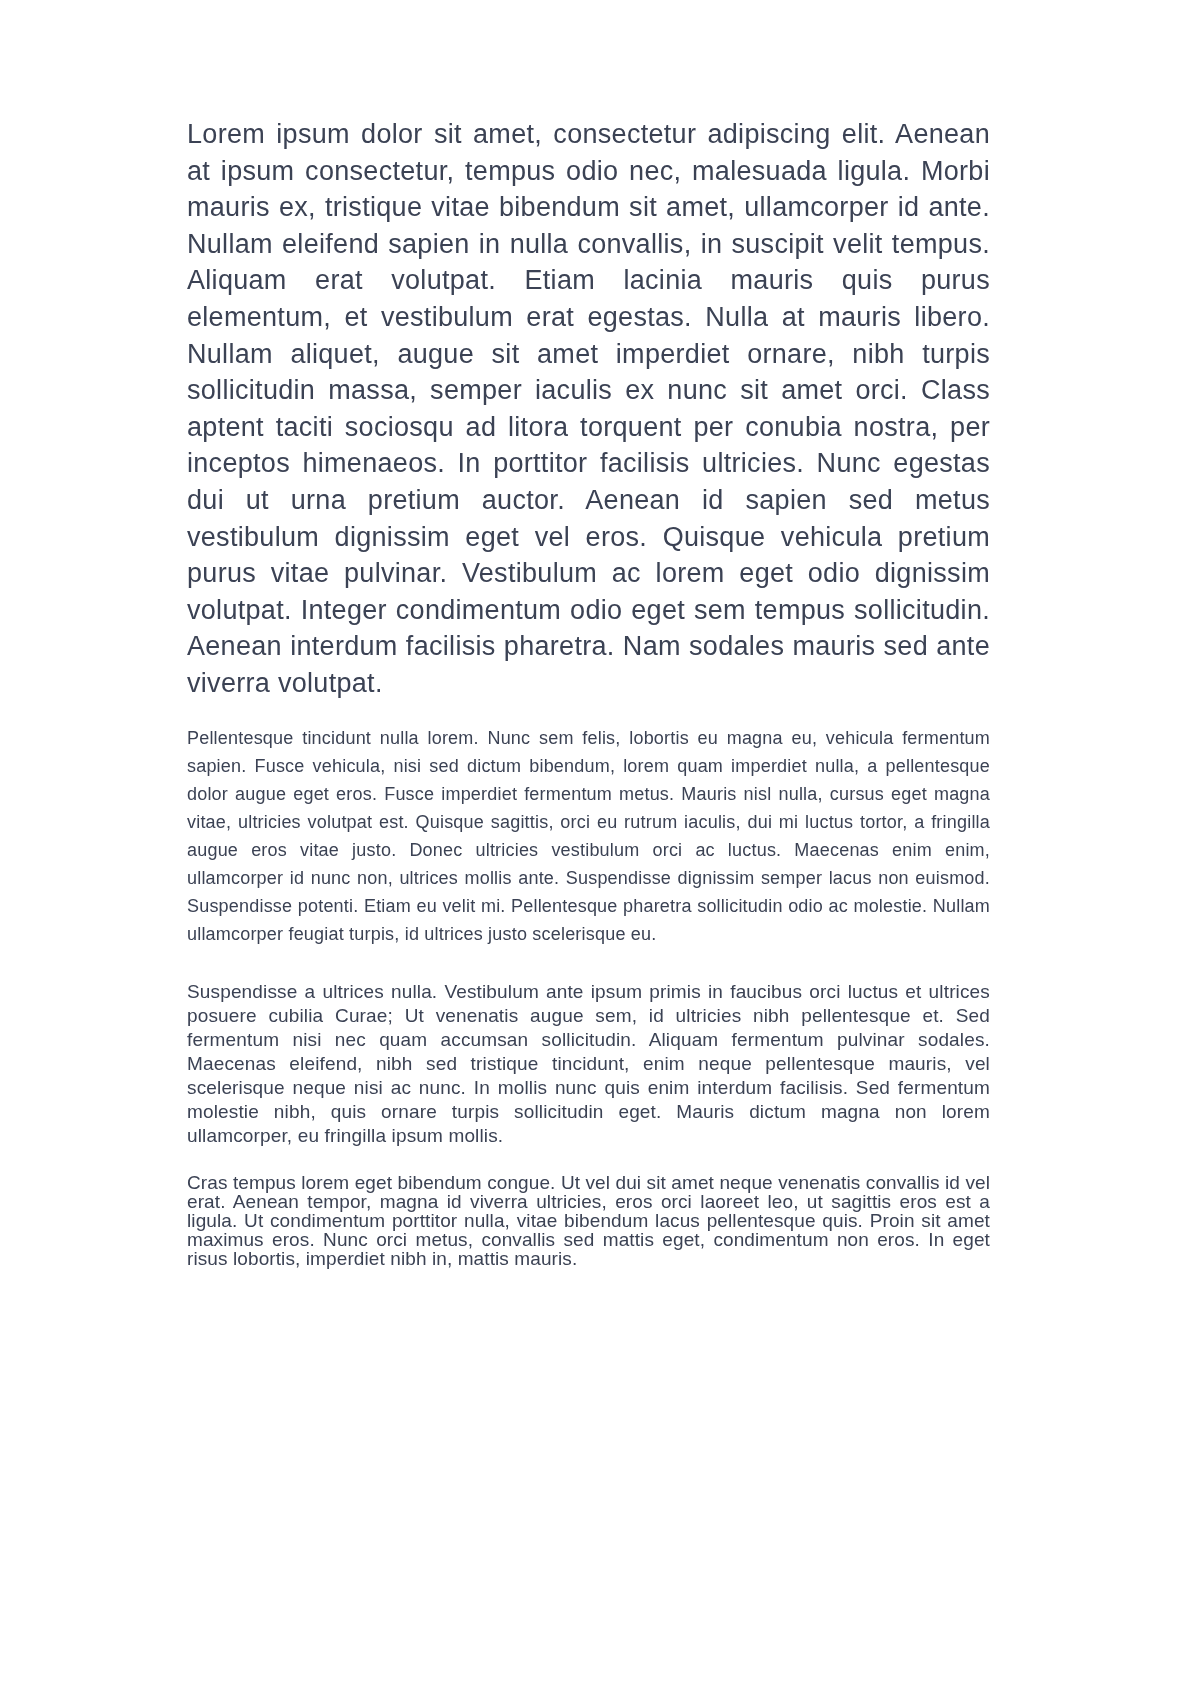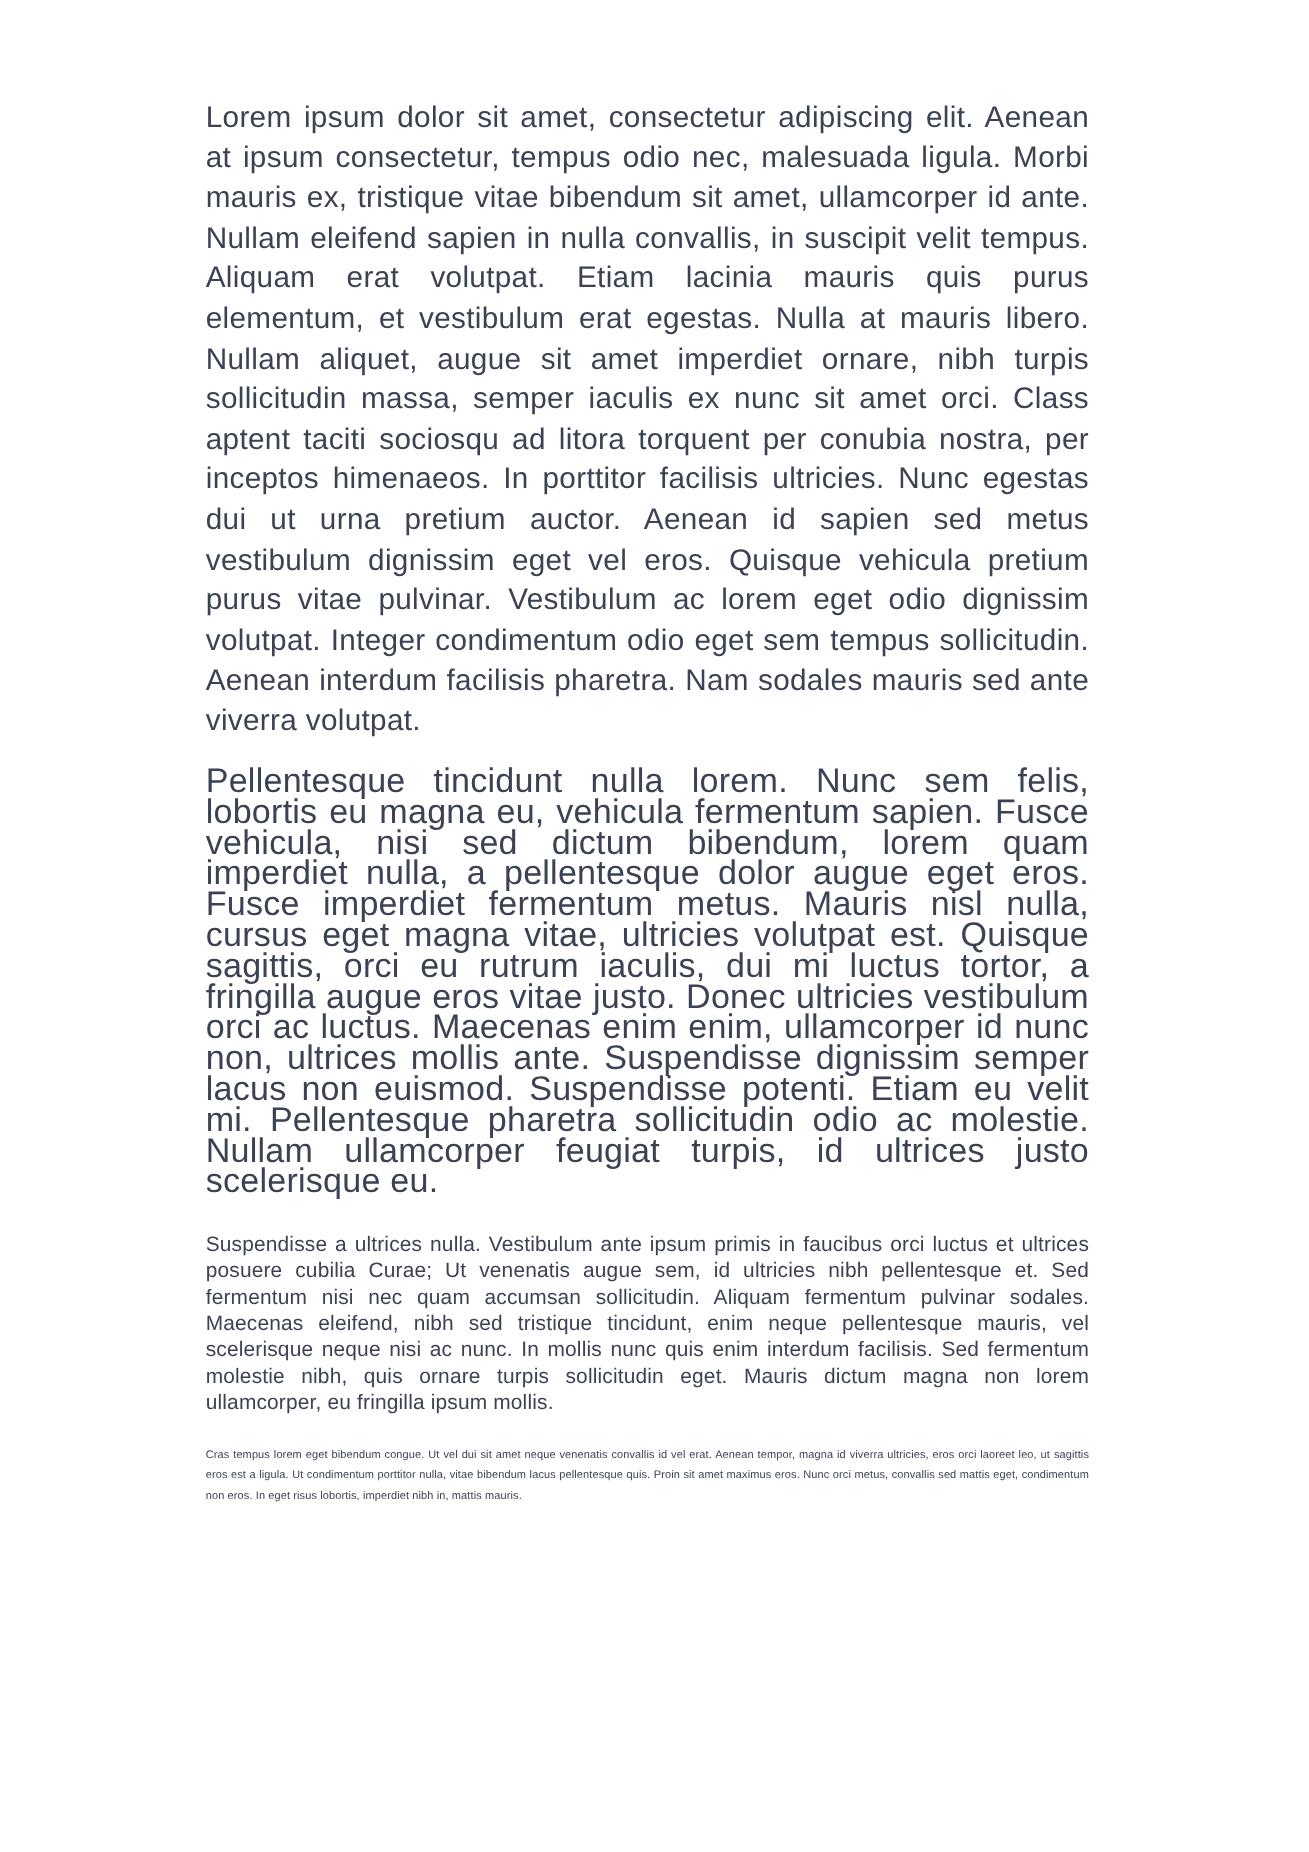--- a/index.html
+++ b/index.html
@@ -13,49 +13,49 @@
     position: relative;
     font-family: "Liberation Sans", sans-serif;
     color: var(--text-color, #3b4254);
     -webkit-font-smoothing: antialiased;
   }
   .doc {
     position: absolute;
     left: 187px;
     top: 0;
     width: 803px;
-    padding-top: 88px;
+    padding-top: 116px;
     box-sizing: border-box;
   }
   .doc p {
     margin: 0;
     text-align: justify;
     text-justify: inter-word;
     hyphens: none;
     font-weight: 400;
   }
   .para-1 {
     font-size: 27px;
     line-height: 36.6px;
     letter-spacing: 0.3px;
   }
   .para-2 {
-    font-size: 31px;
+    font-size: 18px;
     line-height: 28px;
     letter-spacing: 0.2px;
     margin-top: 22px !important;
   }
   .para-3 {
     font-size: 19px;
     line-height: 24px;
     letter-spacing: 0.15px;
     margin-top: 32px !important;
   }
   .para-4 {
-    font-size: 10px;
+    font-size: 19px;
     line-height: 19px;
     letter-spacing: 0.1px;
     margin-top: 25px !important;
   }
 </style>
 </head>
 <body style="background: rgb(255, 255, 255);">
 
 <main class="doc">
   <p class="para-1">Lorem ipsum dolor sit amet, consectetur adipiscing elit. Aenean at ipsum consectetur, tempus odio nec, malesuada ligula. Morbi mauris ex, tristique vitae bibendum sit amet, ullamcorper id ante. Nullam eleifend sapien in nulla convallis, in suscipit velit tempus. Aliquam erat volutpat. Etiam lacinia mauris quis purus elementum, et vestibulum erat egestas. Nulla at mauris libero. Nullam aliquet, augue sit amet imperdiet ornare, nibh turpis sollicitudin massa, semper iaculis ex nunc sit amet orci. Class aptent taciti sociosqu ad litora torquent per conubia nostra, per inceptos himenaeos. In porttitor facilisis ultricies. Nunc egestas dui ut urna pretium auctor. Aenean id sapien sed metus vestibulum dignissim eget vel eros. Quisque vehicula pretium purus vitae pulvinar. Vestibulum ac lorem eget odio dignissim volutpat. Integer condimentum odio eget sem tempus sollicitudin. Aenean interdum facilisis pharetra. Nam sodales mauris sed ante viverra volutpat.</p>

